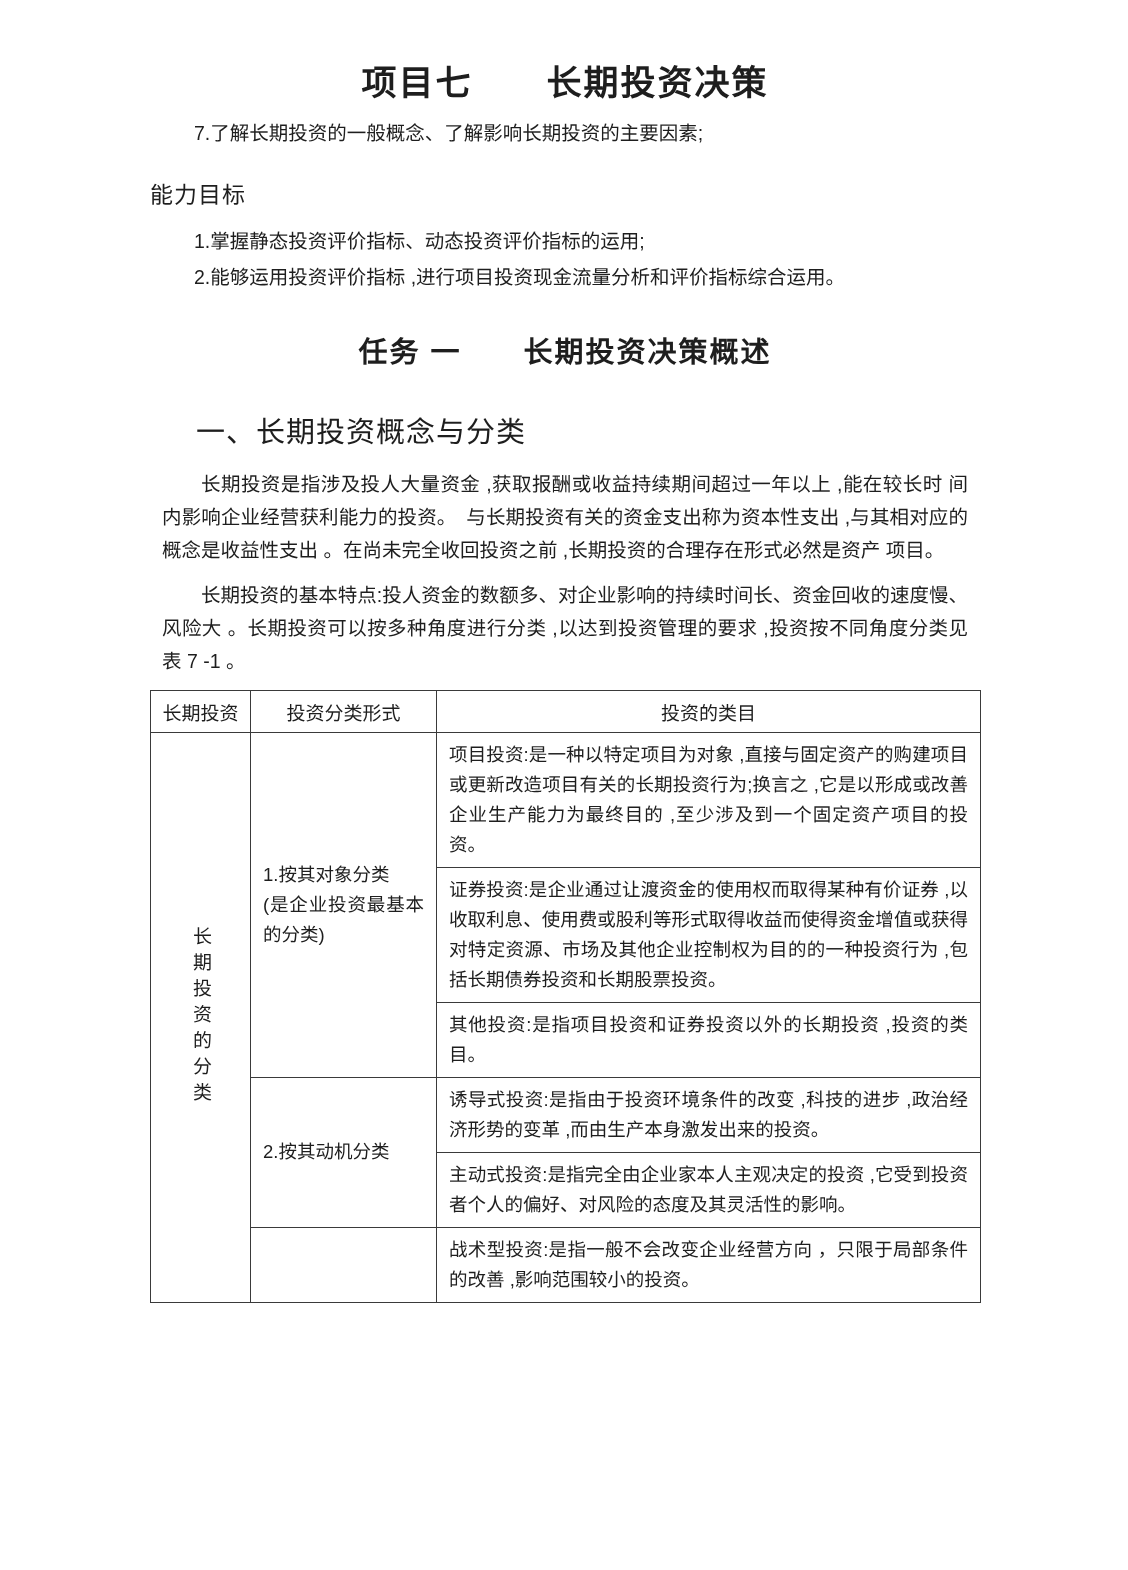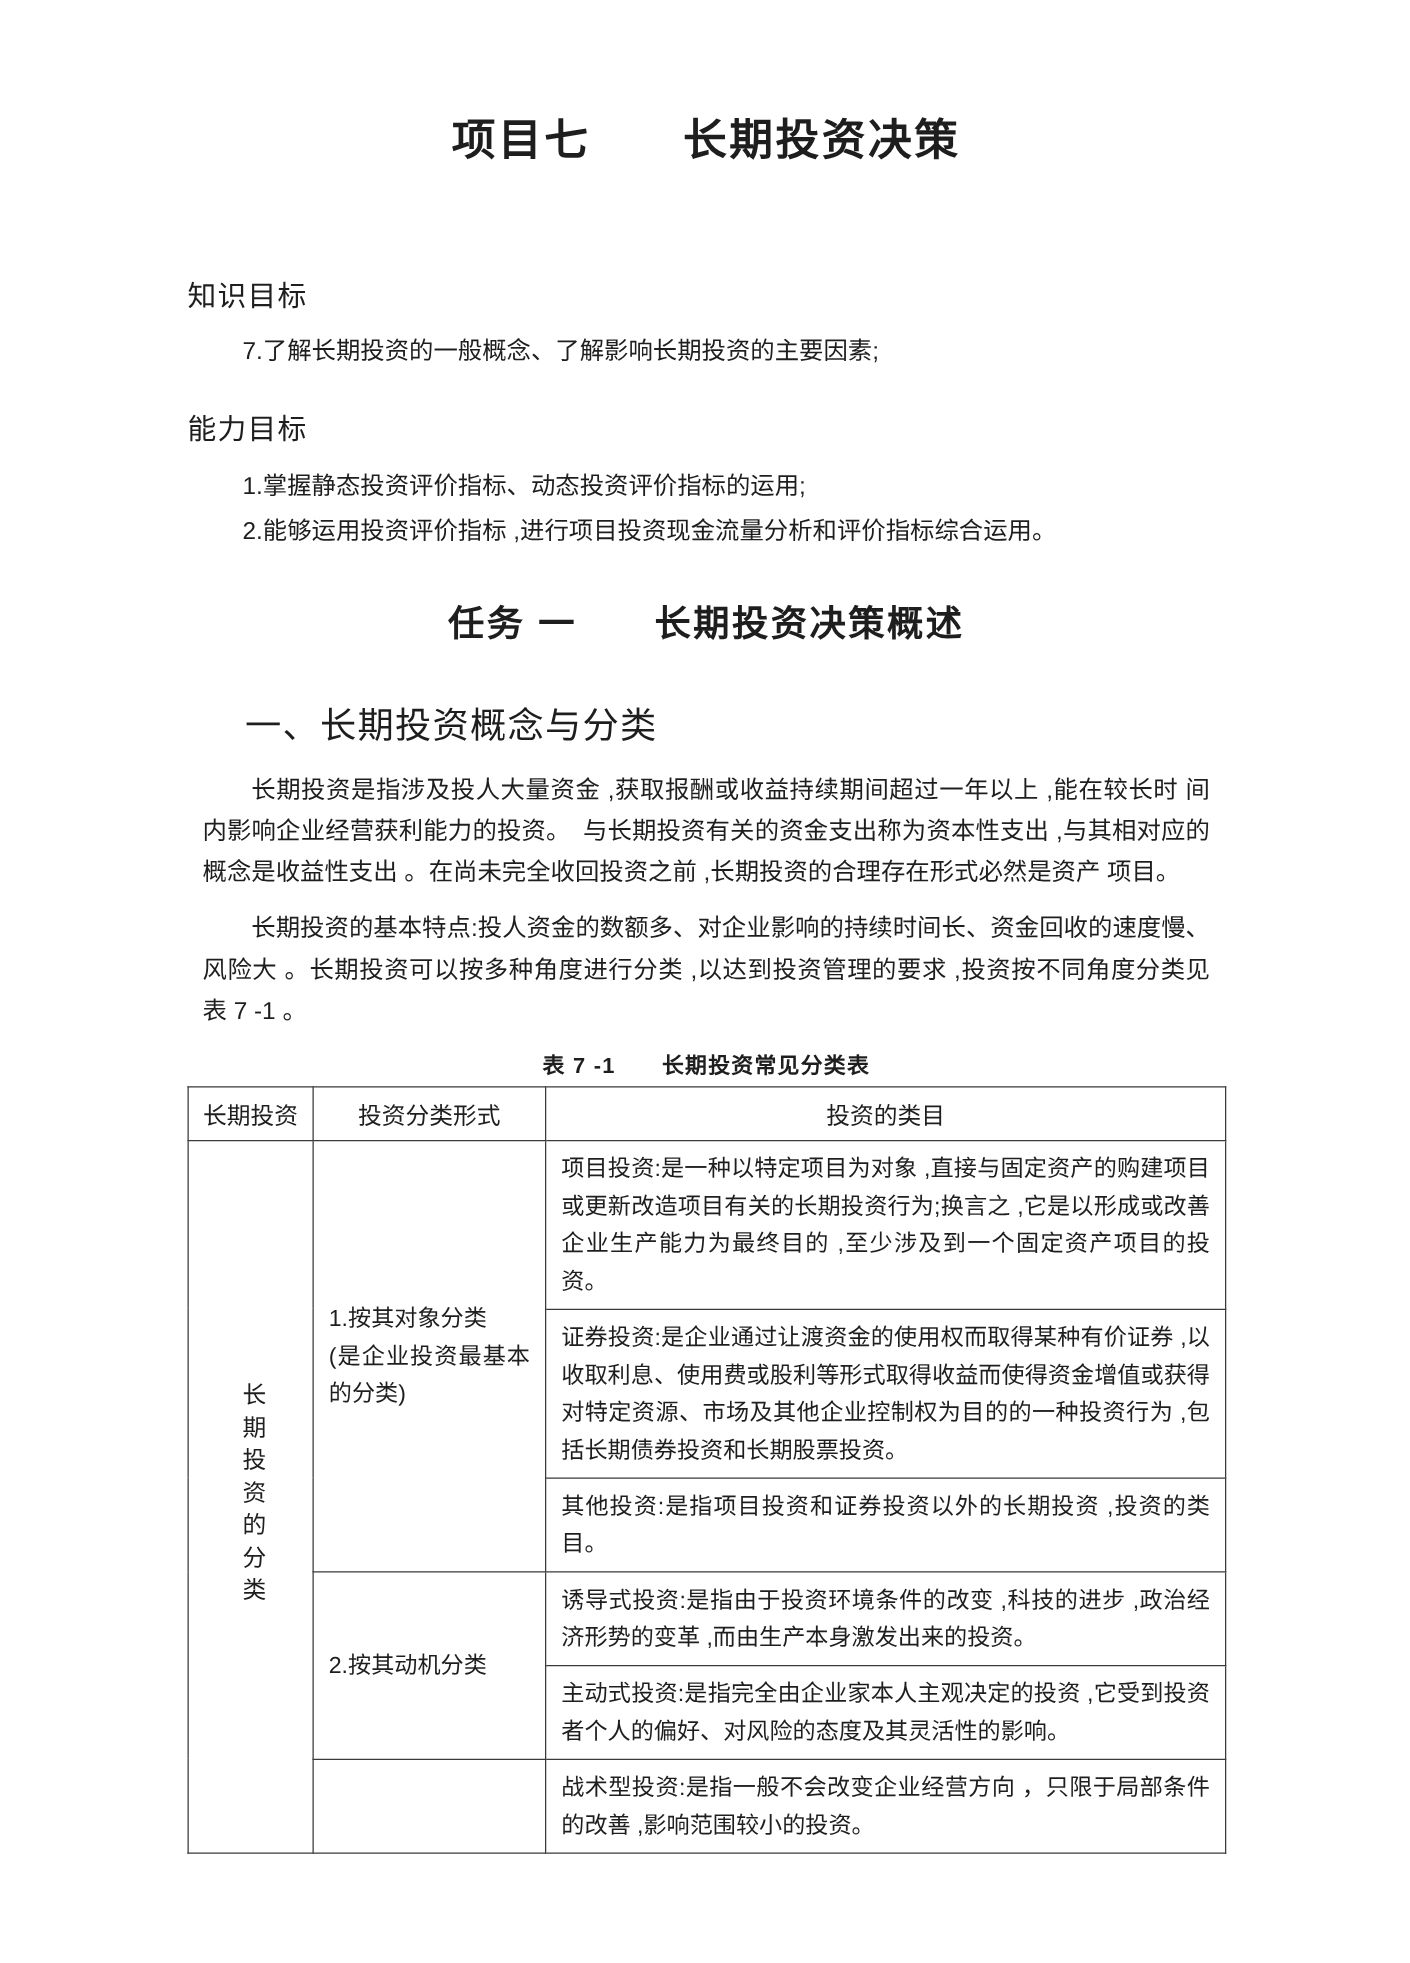--- a/index.html
+++ b/index.html
@@ -8,21 +8,21 @@
     height: 1570px;
     background: #ffffff;
     color: #1e1e1e;
     font-family: "Liberation Sans", "DejaVu Sans", sans-serif;
     overflow: hidden;
   }
   .page {
     box-sizing: border-box;
     width: 1128px;
     height: 1570px;
-    padding: 92px 148px 0 150px;
+    padding: 62px 148px 0 150px;
     overflow: hidden;
   }
   .doc-title {
     margin: 0;
     font-size: 35px;
     font-weight: 700;
     text-align: center;
     letter-spacing: 2px;
     line-height: 1.2;
   }
@@ -115,41 +115,39 @@
     margin: 0 auto;
   }
 </style>
 </head>
 <body>
 
 <div class="page">
 
   <h1 class="doc-title">项目七　　长期投资决策</h1>
 
-  <h2 class="obj-heading knowledge">知识目标</h2>
   <ul class="obj-list">
     <li>7.了解长期投资的一般概念、了解影响长期投资的主要因素;</li>
   </ul>
 
   <h2 class="obj-heading ability">能力目标</h2>
   <ul class="obj-list ability">
     <li>1.掌握静态投资评价指标、动态投资评价指标的运用;</li>
     <li>2.能够运用投资评价指标 ,进行项目投资现金流量分析和评价指标综合运用。</li>
   </ul>
 
   <h2 class="task-heading">任务 一　　长期投资决策概述</h2>
 
   <h3 class="sub-heading">一、长期投资概念与分类</h3>
 
   <div class="body-text">
     <p>长期投资是指涉及投人大量资金 ,获取报酬或收益持续期间超过一年以上 ,能在较长时 间内影响企业经营获利能力的投资。　与长期投资有关的资金支出称为资本性支出 ,与其相对应的概念是收益性支出 。在尚未完全收回投资之前 ,长期投资的合理存在形式必然是资产 项目。</p>
     <p>长期投资的基本特点:投人资金的数额多、对企业影响的持续时间长、资金回收的速度慢、风险大 。长期投资可以按多种角度进行分类 ,以达到投资管理的要求 ,投资按不同角度分类见表 7 -1 。</p>
   </div>
 
-  <div class="table-caption">表 7 -1　　长期投资常见分类表</div>
 
   <table class="cls">
     <colgroup>
       <col class="c1">
         <col class="c2">
         <col class="c3">
     </colgroup>
     <thead>
       <tr>
         <th>长期投资</th>

